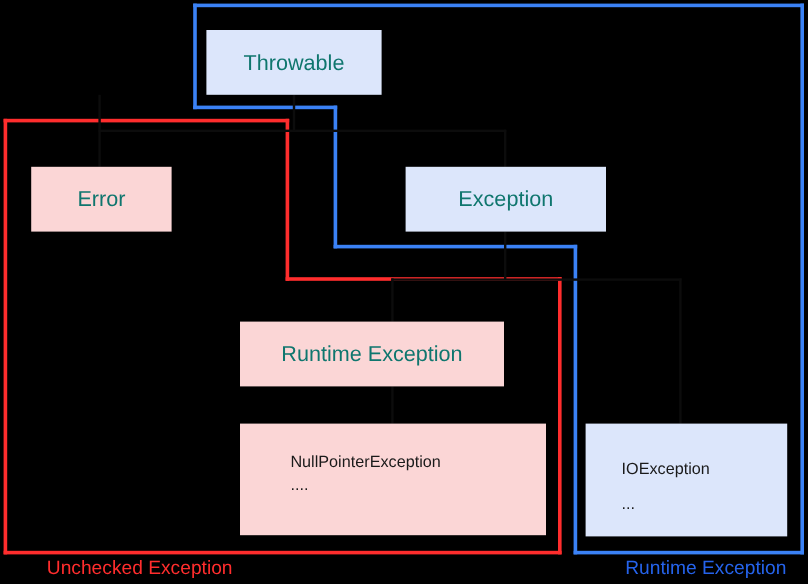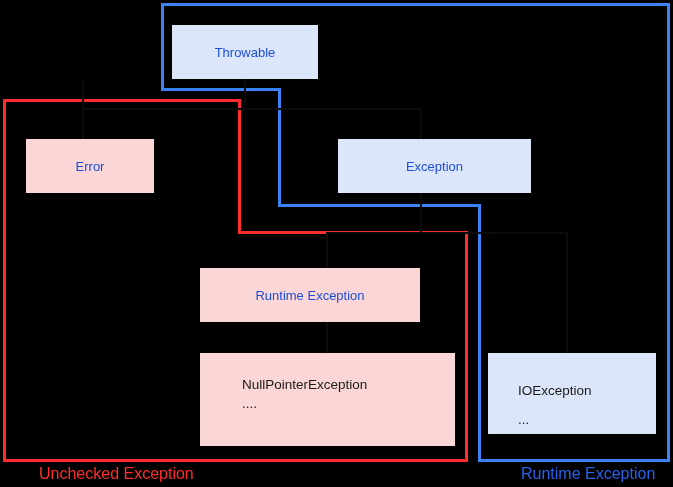--- a/index.html
+++ b/index.html
@@ -24,22 +24,22 @@
   .label-unchecked { color: #ff2d2d; margin-left: 33px; }
   .label-checked  { color: #2563eb; }
 
   
   .node {
     position: absolute;
     box-sizing: border-box;
     display: flex;
     align-items: center;
     justify-content: center;
-    font-size: 13px;
-    color: #1d4ed8;
+    font-size: 18px;
+    color: #0f766e;
     text-align: center;
   }
   .node.blue { background: #dce6fb; }
   .node.pink { background: #fbd6d6; }
   .node.list {
     display: block;
     text-align: left;
     font-size: 13.5px;
     line-height: 19px;
     padding: 22px 0 0 24px;
@@ -83,38 +83,38 @@
   <div class="conn" style="left:420px; top:193px; width:2px; height:40px;"></div>
   <div class="conn" style="left:326px; top:232px; width:242px; height:2px;"></div>
   <div class="conn" style="left:326px; top:232px; width:2px; height:36px;"></div>
   <div class="conn" style="left:566px; top:232px; width:2px; height:121px;"></div>
   <div class="conn" style="left:326px; top:322px; width:2px; height:31px;"></div>
 
   <div class="node blue" style="left:172px; top:25px; width:146px; height:54px;">
     <span>Throwable</span>
   </div>
 
-  <div class="node pink" style="left:26px; top:139px; width:128px; height:54px;">
+  <div class="node pink" style="left:26px; top:139px; width:117px; height:54px;">
     <span>Error</span>
   </div>
 
-  <div class="node blue" style="left:338px; top:139px; width:193px; height:54px;">
+  <div class="node blue" style="left:338px; top:139px; width:167px; height:54px;">
     <span>Exception</span>
   </div>
 
   <div class="node pink" style="left:200px; top:268px; width:220px; height:54px;">
     <span>Runtime Exception</span>
   </div>
 
   <div class="node pink list" style="left:200px; top:353px; width:255px; height:93px;padding-left:42px;">
     <span class="sub">NullPointerException</span>
     <span class="sub">....</span>
   </div>
 
-  <div class="node blue list tight" style="left:488px; top:353px; width:168px; height:81px;">
+  <div class="node blue list tight" style="left:488px; top:353px; width:168px; height:94px;">
     <span class="sub">IOException</span>
     <span class="sub spaced">...</span>
   </div>
 
   <div class="region-label label-unchecked" style="left:6px; top:464px;">
     <span>Unchecked Exception</span>
   </div>
 
   <div class="region-label label-checked" style="left:521px; top:464px;">
     <span>Runtime Exception</span>

